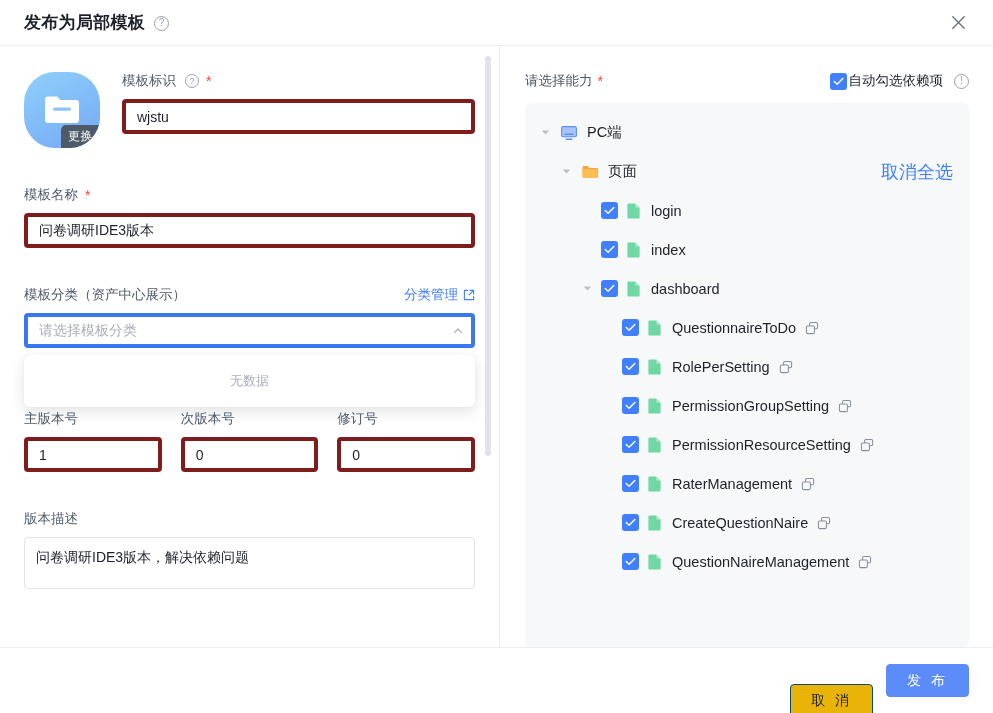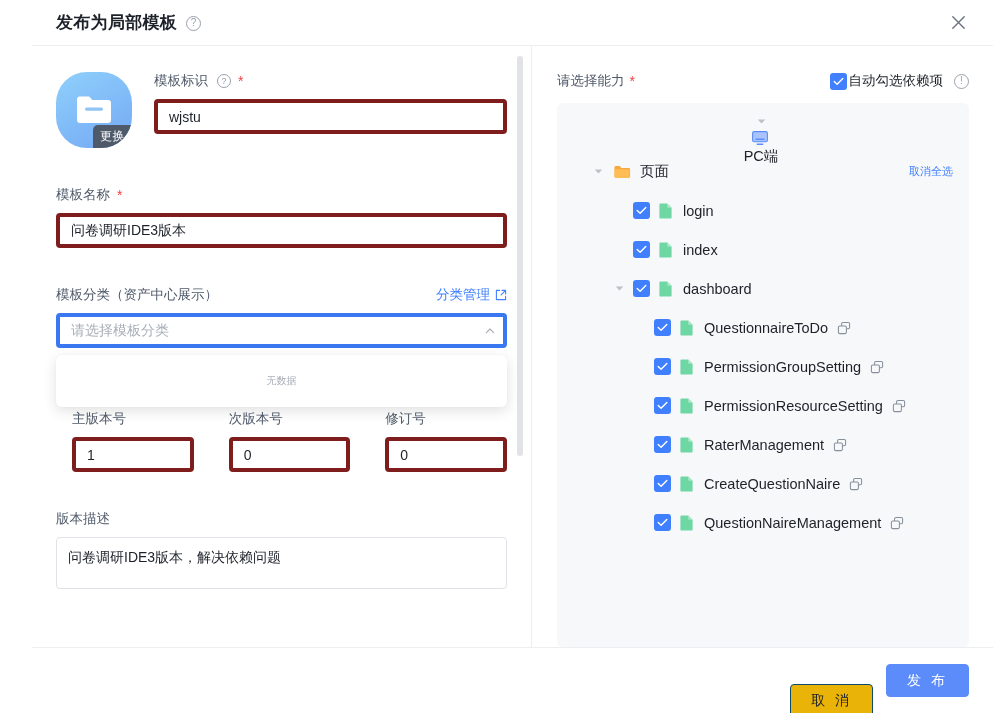--- a/index.html
+++ b/index.html
@@ -5,21 +5,21 @@
   html,body{margin:0;padding:0;}
   body{
     width:993px;height:713px;
     background:#ffffff;
     font-family:"Liberation Sans","DejaVu Sans",sans-serif;
     color:#1d2129;
     overflow:hidden;
     position:relative;
     -webkit-font-smoothing:antialiased;
   }
-  .dialog{position:absolute;inset:0;display:flex;flex-direction:column;background:#fff;padding-left:32px;}
+  .dialog{position:absolute;inset:0;display:flex;flex-direction:column;background:#fff;}
 
   
   .hdr{height:45px;flex:0 0 45px;display:flex;align-items:center;
        border-bottom:1px solid #eceef1;position:relative;}
   .hdr-title{font-size:17px;font-weight:700;color:#1d2129;margin-left:24px;letter-spacing:.3px;}
   .q-icon{display:inline-flex;align-items:center;justify-content:center;
           width:15px;height:15px;border-radius:50%;border:1.2px solid #9aa1ab;
           color:#9aa1ab;font-size:10px;font-weight:400;margin-left:9px;
           vertical-align:2px;line-height:1;box-sizing:border-box;}
   .close-btn{position:absolute;right:24px;top:50%;transform:translateY(-50%);
@@ -59,24 +59,24 @@
   .lblrow{display:flex;align-items:center;justify-content:space-between;margin-bottom:9px;}
   .lblrow .lbl{margin-bottom:0;}
   .link{color:#4080ff;font-size:13.5px;cursor:pointer;display:inline-flex;align-items:center;gap:5px;}
 
   .selwrap{position:relative;}
   .sel-arrow{position:absolute;right:11px;top:50%;transform:translateY(-50%);
              color:#a9aeb8;display:flex;}
   .dropdown{position:absolute;left:0;right:0;top:42px;background:#fff;border-radius:5px;
             box-shadow:0 4px 14px rgba(0,0,0,.12),0 0 1px rgba(0,0,0,.1);
             height:52px;display:flex;align-items:center;justify-content:center;
-            font-size:10px;color:#a9aeb8;z-index:5;}
+            font-size:13px;color:#a9aeb8;z-index:5;}
 
   .verrow{display:flex;gap:19px;margin-top:22px;}
-  .vercol{flex:1 1 0;min-width:0;margin-left:16px;}
+  .vercol{flex:1 1 0;min-width:0;}
   .vercol .lbl{margin-bottom:9px;}
 
   .ta{height:52px;box-sizing:border-box;border:1px solid #e0e2e7;border-radius:4px;
       background:#fff;font-size:14px;color:#1d2129;padding:9px 11px;width:100%;cursor:text;
       line-height:1.5;}
 
   .ghost-lbl{font-size:13.5px;color:#4e5969;margin-top:22px;}
 
   
   .right{flex:1 1 auto;min-width:0;padding:26px 24px 0 26px;display:flex;flex-direction:column;overflow:hidden;}
@@ -90,21 +90,21 @@
   .cbx svg{display:block;}
 
   .tree{background:#f7f8fa;border-radius:6px;padding:10px 0 0 0;flex:1 1 auto;overflow:hidden;position:relative;}
   .node{display:flex;align-items:center;height:39px;padding-right:16px;box-sizing:border-box;}
   .caret{width:16px;flex:0 0 16px;display:flex;align-items:center;justify-content:center;
          color:#a9aeb8;cursor:pointer;}
   .caret.empty{visibility:hidden;}
   .nlabel{font-size:14.5px;color:#1d2129;white-space:nowrap;}
   .nicon{display:flex;align-items:center;justify-content:center;margin:0 9px 0 7px;flex:0 0 auto;}
   .copyic{margin-left:9px;display:flex;align-items:center;color:#86909c;cursor:pointer;}
-  .allsel{margin-left:auto;color:#4080ff;font-size:11px;cursor:pointer;}
+  .allsel{margin-left:auto;color:#4080ff;font-size:18px;cursor:pointer;}
 
   
   .ftr{height:65px;flex:0 0 65px;border-top:1px solid #eceef1;display:flex;align-items:center;
        justify-content:flex-end;gap:13px;padding-right:24px;}
   .btn{height:33px;min-width:78px;padding:0 20px;border-radius:4px;font-size:14px;
        display:flex;align-items:center;justify-content:center;cursor:pointer;box-sizing:border-box;
        letter-spacing:3px;}
   .btn.ghost{background:#eab308;border:1px solid #0c4a6e;color:#1d2129;margin-top:40px;}
   .btn.primary{background:#5b8cfa;color:#fff;border:1px solid #5b8cfa;}
 </style>
@@ -234,21 +234,21 @@
             <svg width="11" height="9" viewBox="0 0 11 9">
                 <path d="M1.2 4.6 4.1 7.3 9.8 1.5" fill="none" stroke="#fff" stroke-width="1.4" stroke-linecap="round" stroke-linejoin="round"></path>
               </svg>
           </span>
           <span>自动勾选依赖项</span>
           <span class="q-icon">!</span>
         </div>
       </div>
 
       <div class="tree" id="tree">
-          <div class="node" style="padding-left: 12px; flex-direction: column;">
+          <div class="node" style="padding-left: 12px;">
             <span class="caret">
               <svg width="9" height="9" viewBox="0 0 9 9">
                 <path d="M0.8 2.4 4.5 6.6 8.2 2.4z" fill="#bcc0c7"></path>
               </svg>
             </span>
             <span class="nicon">
               <svg width="18" height="18" viewBox="0 0 18 18">
                 <rect x="1.6" y="2.6" width="14.8" height="10.2" rx="1.6" fill="#a8c4fb" stroke="#5b8cfa" stroke-width="1.1"></rect>
                 <rect x="4.4" y="9.4" width="9.2" height="1.5" rx=".7" fill="#5b8cfa"></rect>
                 <rect x="5.6" y="14.4" width="6.8" height="1.5" rx=".7" fill="#5b8cfa"></rect>
@@ -363,20 +363,45 @@
               <svg width="11" height="9" viewBox="0 0 11 9">
                 <path d="M1.2 4.6 4.1 7.3 9.8 1.5" fill="none" stroke="#fff" stroke-width="1.4" stroke-linecap="round" stroke-linejoin="round"></path>
               </svg>
             </span>
             <span class="nicon">
               <svg width="17" height="18" viewBox="0 0 17 18">
                 <path d="M2.4 2.6a1.2 1.2 0 0 1 1.2-1.2h6.6l4.4 4.3v9.7a1.2 1.2 0 0 1-1.2 1.2H3.6a1.2 1.2 0 0 1-1.2-1.2z" fill="#6fd7a4"></path>
                 <path d="M10.2 1.4l4.4 4.3h-3.4a1 1 0 0 1-1-1z" fill="#a9e8c7"></path>
               </svg>
             </span>
+            <span class="nlabel">RolePerSetting</span>
+            <span class="copyic">
+              <svg width="14" height="14" viewBox="0 0 14 14">
+                <rect x="4.6" y="1.4" width="8" height="6.4" rx="1.3" fill="none" stroke="#86909c" stroke-width="1.05"></rect>
+                <rect x="1.4" y="5" width="8" height="7.6" rx="1.3" fill="#f7f8fa" stroke="#86909c" stroke-width="1.05"></rect>
+              </svg>
+            </span>
+          </div>
+          <div class="node" style="padding-left: 75px;">
+            <span class="caret empty">
+              <svg width="9" height="9" viewBox="0 0 9 9">
+                <path d="M0.8 2.4 4.5 6.6 8.2 2.4z" fill="#bcc0c7"></path>
+              </svg>
+            </span>
+            <span class="cbx on" style="margin-left: 6px;">
+              <svg width="11" height="9" viewBox="0 0 11 9">
+                <path d="M1.2 4.6 4.1 7.3 9.8 1.5" fill="none" stroke="#fff" stroke-width="1.4" stroke-linecap="round" stroke-linejoin="round"></path>
+              </svg>
+            </span>
+            <span class="nicon">
+              <svg width="17" height="18" viewBox="0 0 17 18">
+                <path d="M2.4 2.6a1.2 1.2 0 0 1 1.2-1.2h6.6l4.4 4.3v9.7a1.2 1.2 0 0 1-1.2 1.2H3.6a1.2 1.2 0 0 1-1.2-1.2z" fill="#6fd7a4"></path>
+                <path d="M10.2 1.4l4.4 4.3h-3.4a1 1 0 0 1-1-1z" fill="#a9e8c7"></path>
+              </svg>
+            </span>
             <span class="nlabel">PermissionGroupSetting</span>
             <span class="copyic">
               <svg width="14" height="14" viewBox="0 0 14 14">
                 <rect x="4.6" y="1.4" width="8" height="6.4" rx="1.3" fill="none" stroke="#86909c" stroke-width="1.05"></rect>
                 <rect x="1.4" y="5" width="8" height="7.6" rx="1.3" fill="#f7f8fa" stroke="#86909c" stroke-width="1.05"></rect>
               </svg>
             </span>
           </div>
           <div class="node" style="padding-left: 75px;">
             <span class="caret empty">

